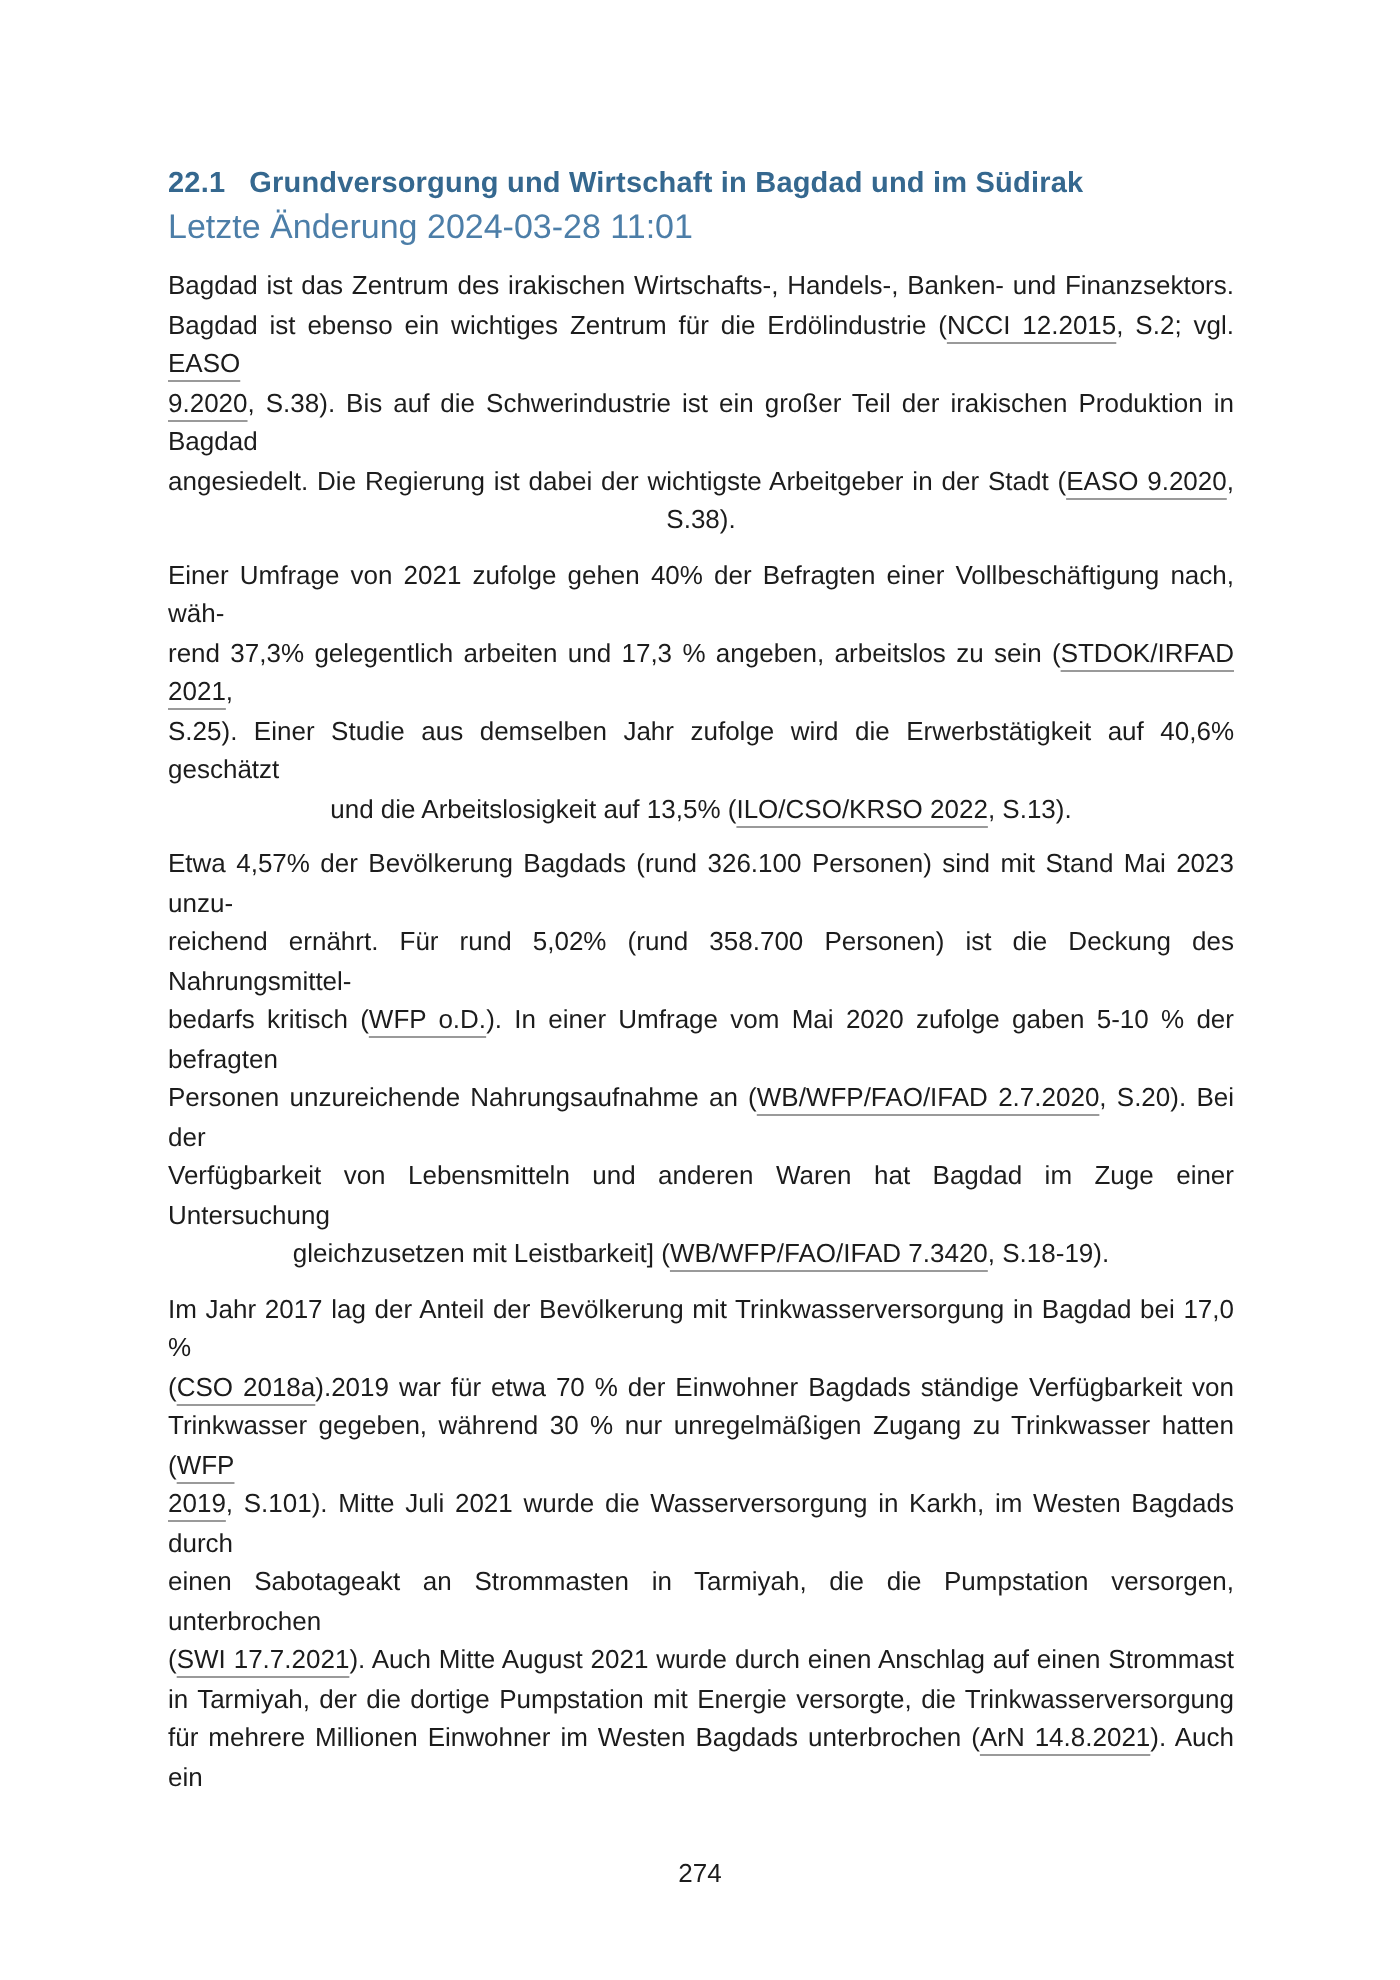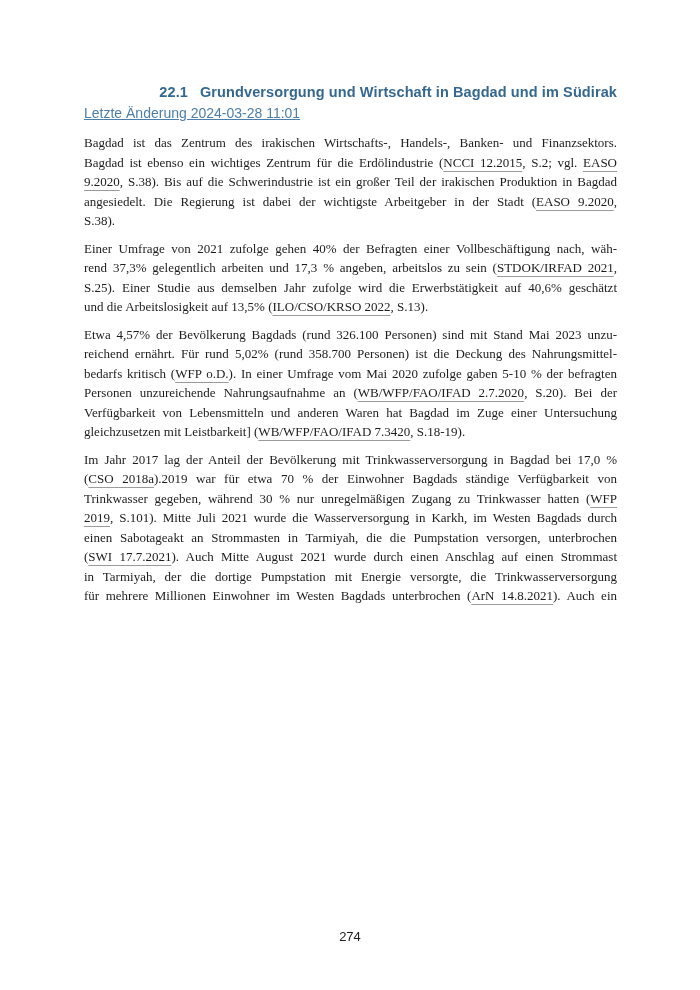--- a/index.html
+++ b/index.html
@@ -20,49 +20,47 @@
     left: 84px; top: 0;
     width: 533px;
   }
   h1.section-heading {
     margin: 84px 0 0 0;
     font-size: 14.5px;
     line-height: 17px;
     font-weight: bold;
     color: var(--heading-blue, #35688F);
     letter-spacing: 0.1px;
-    text-align: right;
   }
   h1 .sec-num { margin-right: 12px; }
   .lastchange {
     margin-top: 5px;
-    font-size: 14px;
+    font-size: 17px;
     line-height: 15px;
     color: var(--subtitle-blue, #4C7EA8);
-    text-decoration: underline;
   }
   h2.subheading {
     margin: 13px 0 0 0;
     font-size: 13.5px;
     line-height: 17px;
     font-weight: bold;
     color: var(--body-text, #1c1c1c);
   }
   .paragraphs { margin-top: 12px; }
-  .para { margin: 0 0 8px 0; font-family: Liberation Serif, serif; }
+  .para { margin: 0 0 8px 0; }
   .line {
     font-size: 13px;
     line-height: 19.5px;
     color: var(--body-text, #1c1c1c);
     text-align: justify;
     text-align-last: justify;
     white-space: normal;
   }
   .line.last {
-    text-align: left;
+    text-align: center;
     text-align-last: auto;
   }
   .src-link {
     color: var(--body-text, #1c1c1c);
     text-decoration: underline;
     text-decoration-color: var(--link-underline, #9a9a9a);
     text-decoration-thickness: 1px;
     text-underline-offset: 3.5px;
     cursor: pointer;
   }

